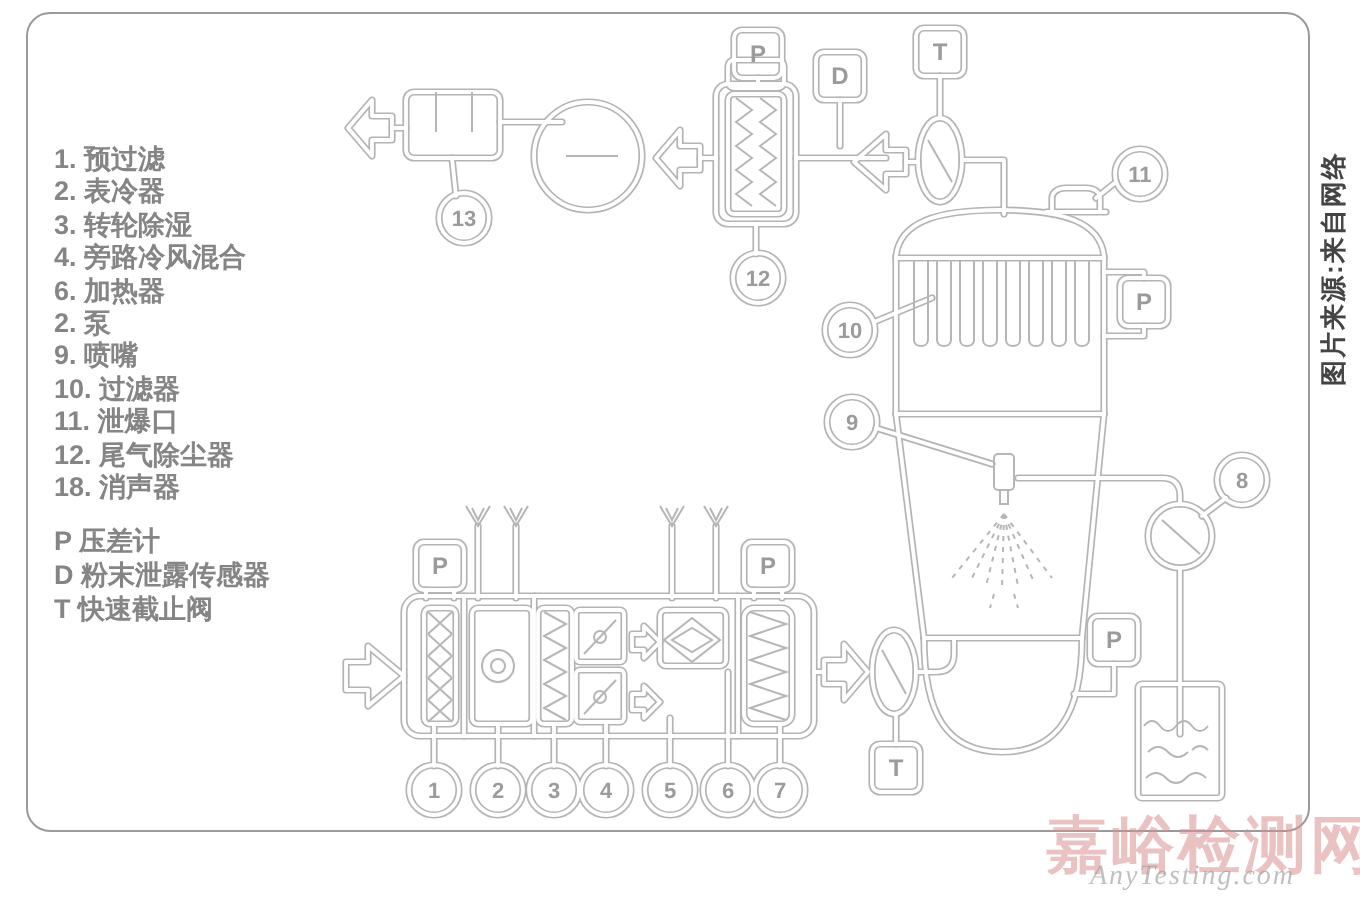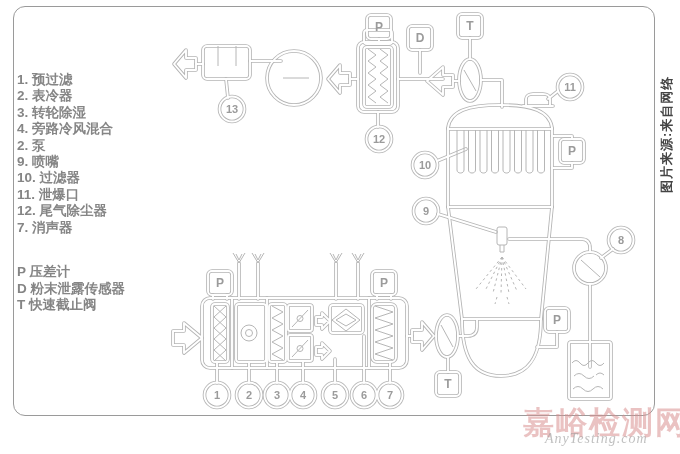--- a/index.html
+++ b/index.html
@@ -1,22 +1,22 @@
 <!DOCTYPE html>
 <html><head>
 <meta charset="utf-8">
 <style>
   html,body{margin:0;padding:0;background:#fff;}
   #stage{position:relative;width:680px;height:454px;background:#fff;overflow:hidden;
          font-family:"Liberation Sans","DejaVu Sans",sans-serif;}
   #frame{position:absolute;left:13px;top:6px;width:640px;height:408px;
          border:1px solid #9a9a9a;border-radius:12px;background:#fff;}
-  #legend{position:absolute;left:17px;top:72px;width:150px;color:#858585;
+  #legend{position:absolute;left:27px;top:72px;width:150px;color:#858585;
           font-size:13.5px;font-weight:bold;line-height:16.4px;}
-  .lg-abbr{margin-top:28px;line-height:16.6px;}
+  .lg-abbr{margin-top:11px;line-height:16.6px;}
   #caption{position:absolute;left:5px;top:425px;font-size:19px;font-weight:bold;color:#1a1a1a;}
   #source-note{position:absolute;left:571px;top:90px;width:190px;height:16px;
                transform:rotate(-90deg);transform-origin:center;
                font-size:13px;font-weight:bold;color:#444;letter-spacing:1px;white-space:nowrap;}
   #wm-cn{position:absolute;left:523px;top:402px;font-size:31px;font-weight:bold;
          color:rgba(217,143,143,0.55);letter-spacing:2px;white-space:nowrap;}
   #wm-en{position:absolute;left:545px;top:431px;font-size:14px;font-style:italic;
          font-family:"Liberation Serif","DejaVu Serif",serif;
          color:rgba(150,150,150,0.6);letter-spacing:1px;white-space:nowrap;}
   svg{position:absolute;left:0;top:0;}
@@ -27,26 +27,27 @@
 <body>
 
 <div id="stage">
   <div id="frame"></div>
 
   <div id="legend">
     <div>1. 预过滤</div>
     <div>2. 表冷器</div>
     <div>3. 转轮除湿</div>
     <div>4. 旁路冷风混合</div>
+    <div>6. 加热器</div>
     <div>2. 泵</div>
     <div>9. 喷嘴</div>
     <div>10. 过滤器</div>
     <div>11. 泄爆口</div>
     <div>12. 尾气除尘器</div>
-    <div>7. 消声器</div>
+    <div>18. 消声器</div>
     <div class="lg-abbr">
       <div>P 压差计</div>
       <div>D 粉末泄露传感器</div>
       <div>T 快速截止阀</div>
     </div>
   </div>
 
   <svg width="680" height="454" viewBox="0 0 680 454">
     <defs>
       <g id="art">

